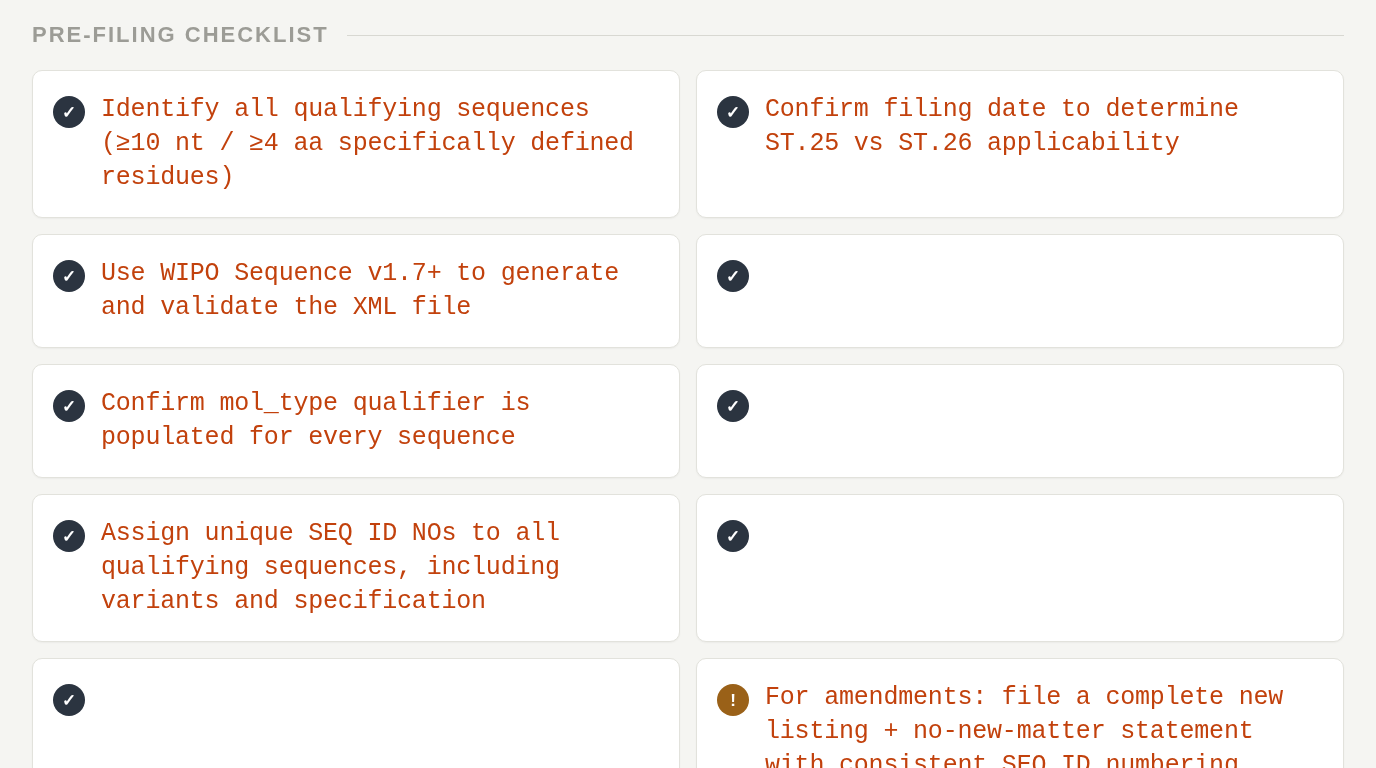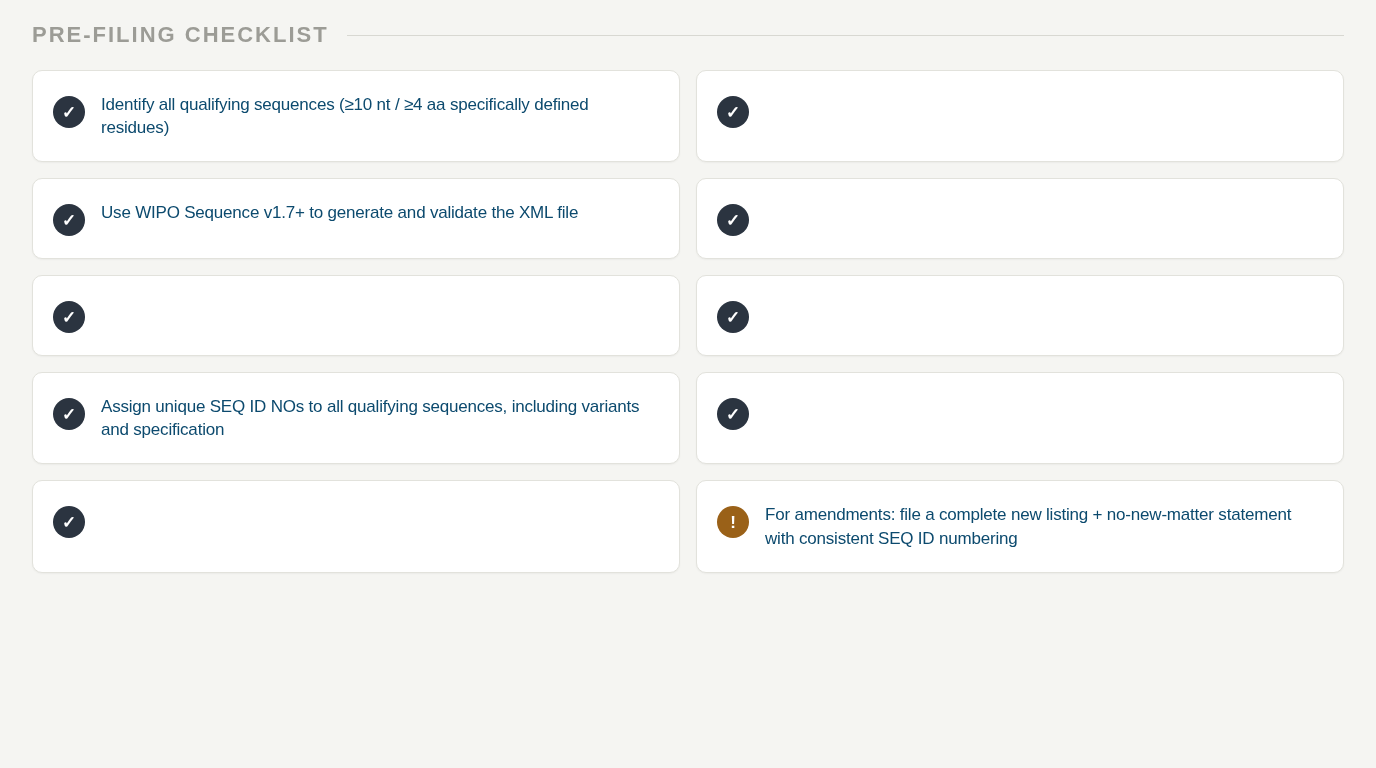--- a/index.html
+++ b/index.html
@@ -74,25 +74,26 @@
     color: #ffffff;
     font-size: 17px;
     line-height: 1;
     font-weight: 700;
     margin-top: 3px;
   }
   .badge.check { background: #2b3440; }
   .badge.warn  { background: #9a6118; }
 
   .card-text {
-    font-size: 17px;
+    font-size: 25px;
     line-height: 1.36;
-    color: #0c4a6e;
+    color: #c2410c;
     font-weight: 400;
     letter-spacing: -0.2px;
+    font-family: Liberation Mono, monospace;
   }
 </style>
 </head>
 <body>
 
 <div class="page">
 
   <div class="header-row">
     <div class="header-title">PRE-FILING CHECKLIST</div>
     <div class="header-rule"></div>
@@ -100,33 +101,35 @@
 
   <div class="grid">
 
     <div class="card">
       <div class="badge check">✓</div>
       <div class="card-text">Identify all qualifying sequences (≥10 nt / ≥4 aa specifically defined residues)</div>
     </div>
 
     <div class="card">
       <div class="badge check">✓</div>
+      <div class="card-text">Confirm filing date to determine ST.25 vs ST.26 applicability</div>
     </div>
 
     <div class="card">
       <div class="badge check">✓</div>
       <div class="card-text">Use WIPO Sequence v1.7+ to generate and validate the XML file</div>
     </div>
 
     <div class="card">
       <div class="badge check">✓</div>
     </div>
 
     <div class="card">
       <div class="badge check">✓</div>
+      <div class="card-text">Confirm mol_type qualifier is populated for every sequence</div>
     </div>
 
     <div class="card">
       <div class="badge check">✓</div>
     </div>
 
     <div class="card">
       <div class="badge check">✓</div>
       <div class="card-text">Assign unique SEQ ID NOs to all qualifying sequences, including variants and specification</div>
     </div>

